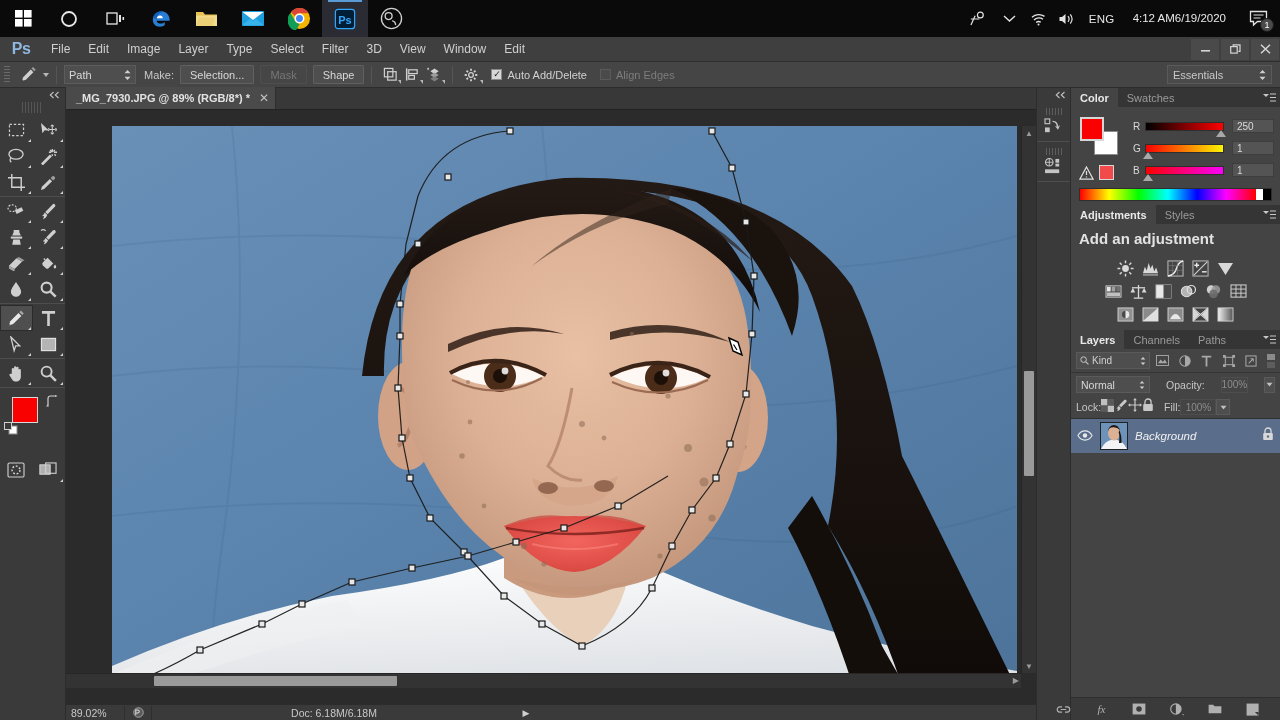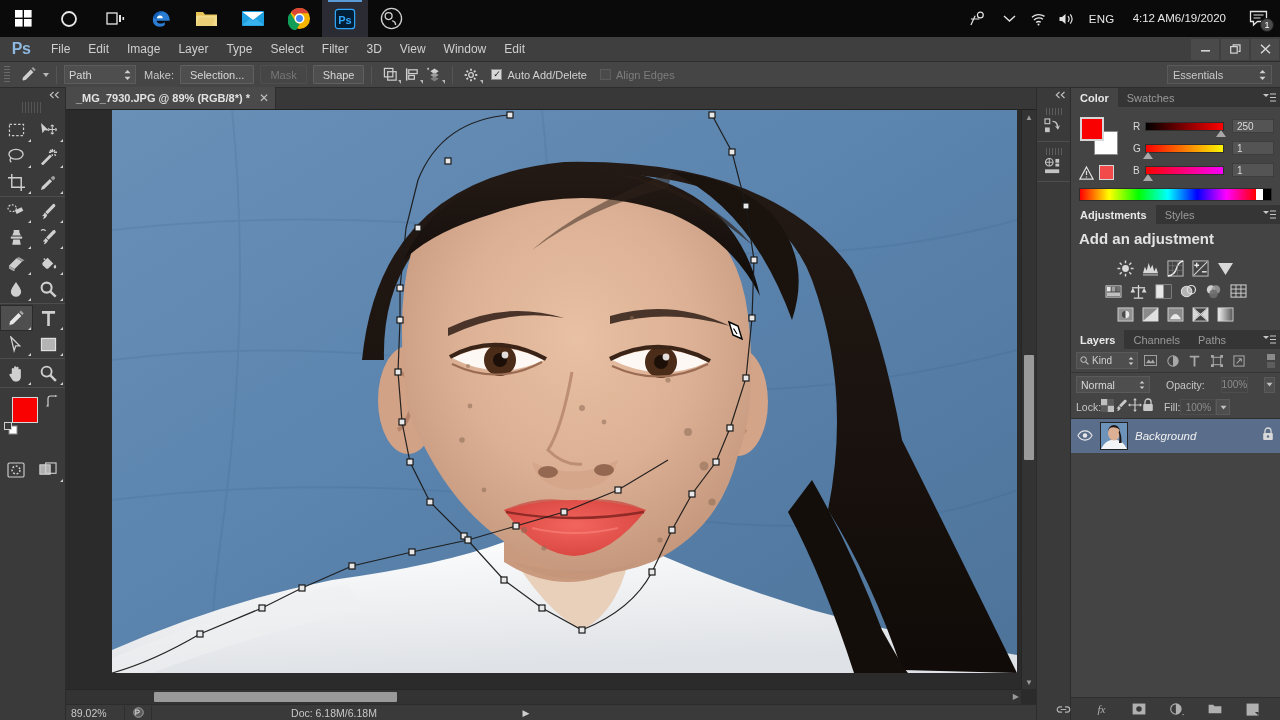--- a/index.html
+++ b/index.html
@@ -63,21 +63,21 @@
   .tcell.sel { background:#4f4f4f; box-shadow:inset 0 0 0 1px #2b2b2b; }
   .tcell .tri { position:absolute; right:2px; bottom:1px; width:0;height:0;
                 border-left:3px solid transparent; border-bottom:3px solid #cfcfcf;}
   #swatches { position:relative; height:52px; margin-top:5px; }
   #fg-swatch { position:absolute; left:12px; top:4px; width:26px; height:26px; background:#fa0101; border:1px solid #d8d8d8; }
   #bg-swatch { position:absolute; left:27px; top:19px; width:26px; height:26px; background:#ffffff; border:1px solid #8a8a8a; z-index:-1;}
   #swap-icon { position:absolute; right:6px; top:2px; color:#c8c8c8; font-size:11px;}
   #default-icon { position:absolute; left:4px; top:28px; }
 
   
-  #docarea { flex:1; display:flex; flex-direction:column; background:#2b2b2b; min-width:0;}
+  #docarea { flex:1; display:flex; flex-direction:column; background:#2b2b2b; min-width:0;gap:16px;}
   #tabstrip { height:22px; background:#383838; display:flex; align-items:flex-end; border-bottom:1px solid #222;}
   #doctab { height:22px; background:#4a4a4a; display:flex; align-items:center; padding:0 6px 0 10px;
             color:#e2e2e2; font-size:11px; font-weight:bold; border-right:1px solid #2e2e2e; }
   #tab-close { margin-left:9px; color:#c0c0c0; font-size:12px; font-weight:normal; }
   #canvaswrap { flex:1; position:relative; background:#2b2b2b; overflow:hidden; }
   #canvas { position:absolute; left:46px; top:0px; width:905px; height:563px; overflow:hidden; }
   #vscroll { position:absolute; right:0; top:0; bottom:15px; width:15px; background:#333; border-left:1px solid #262626;}
   #vthumb { position:absolute; left:2px; right:2px; top:245px; height:105px; background:#9a9a9a; border-radius:1px;}
   .sc-arrow { position:absolute; left:0; right:0; height:14px; color:#9a9a9a; font-size:8px; display:flex; align-items:center; justify-content:center;}
   #statusbar { height:16px; background:#3a3a3a; display:flex; align-items:center; border-top:1px solid #2c2c2c; color:#c8c8c8; font-size:10.5px;}
@@ -122,21 +122,21 @@
 
   
   #adjbody { height:106px; padding:6px 8px;}
   #adj-title { color:#e2e2e2; font-size:15px; font-weight:bold; margin-bottom:12px;}
   .adjrow { display:flex; justify-content:center; gap:6px; margin-bottom:4px;}
   .adjicon { width:19px; height:19px; display:flex; align-items:center; justify-content:center;}
 
   
   #layersbody { flex:1; display:flex; flex-direction:column;}
   #filterrow { height:24px; display:flex; align-items:center; padding:0 5px; gap:3px; border-bottom:1px solid #353535;}
-  #kindsel { width:62px; height:17px; background:#4e4e4e; border:1px solid #5a5a5a; display:flex; align-items:center;
+  #kindsel { width:74px; height:17px; background:#4e4e4e; border:1px solid #5a5a5a; display:flex; align-items:center;
              justify-content:space-between; padding:0 3px; color:#d0d0d0; font-size:10px;}
   .fic { width:19px; height:18px; display:flex; align-items:center; justify-content:center; color:#a8a8a8; font-size:11px;}
   #blendrow { height:23px; display:flex; align-items:center; padding:0 5px; gap:16px;}
   #blendsel { width:97px; height:17px; background:#4e4e4e; border:1px solid #5a5a5a; display:flex; align-items:center;
               justify-content:space-between; padding:0 4px; color:#d8d8d8; font-size:10.5px;}
   .sm-lbl { color:#c6c6c6; font-size:10.5px;}
   .val-box { width:36px; height:16px; background:#444; border:1px solid #4e4e4e; color:#8d8d8d; font-size:10px;
              display:flex; align-items:center; justify-content:center;}
   .mini-caret { width:14px; height:16px; background:#4e4e4e; border:1px solid #5a5a5a; display:flex; align-items:center; justify-content:center;}
   #lockrow { height:23px; display:flex; align-items:center; padding:0 5px; gap:0; border-bottom:1px solid #303030;}

